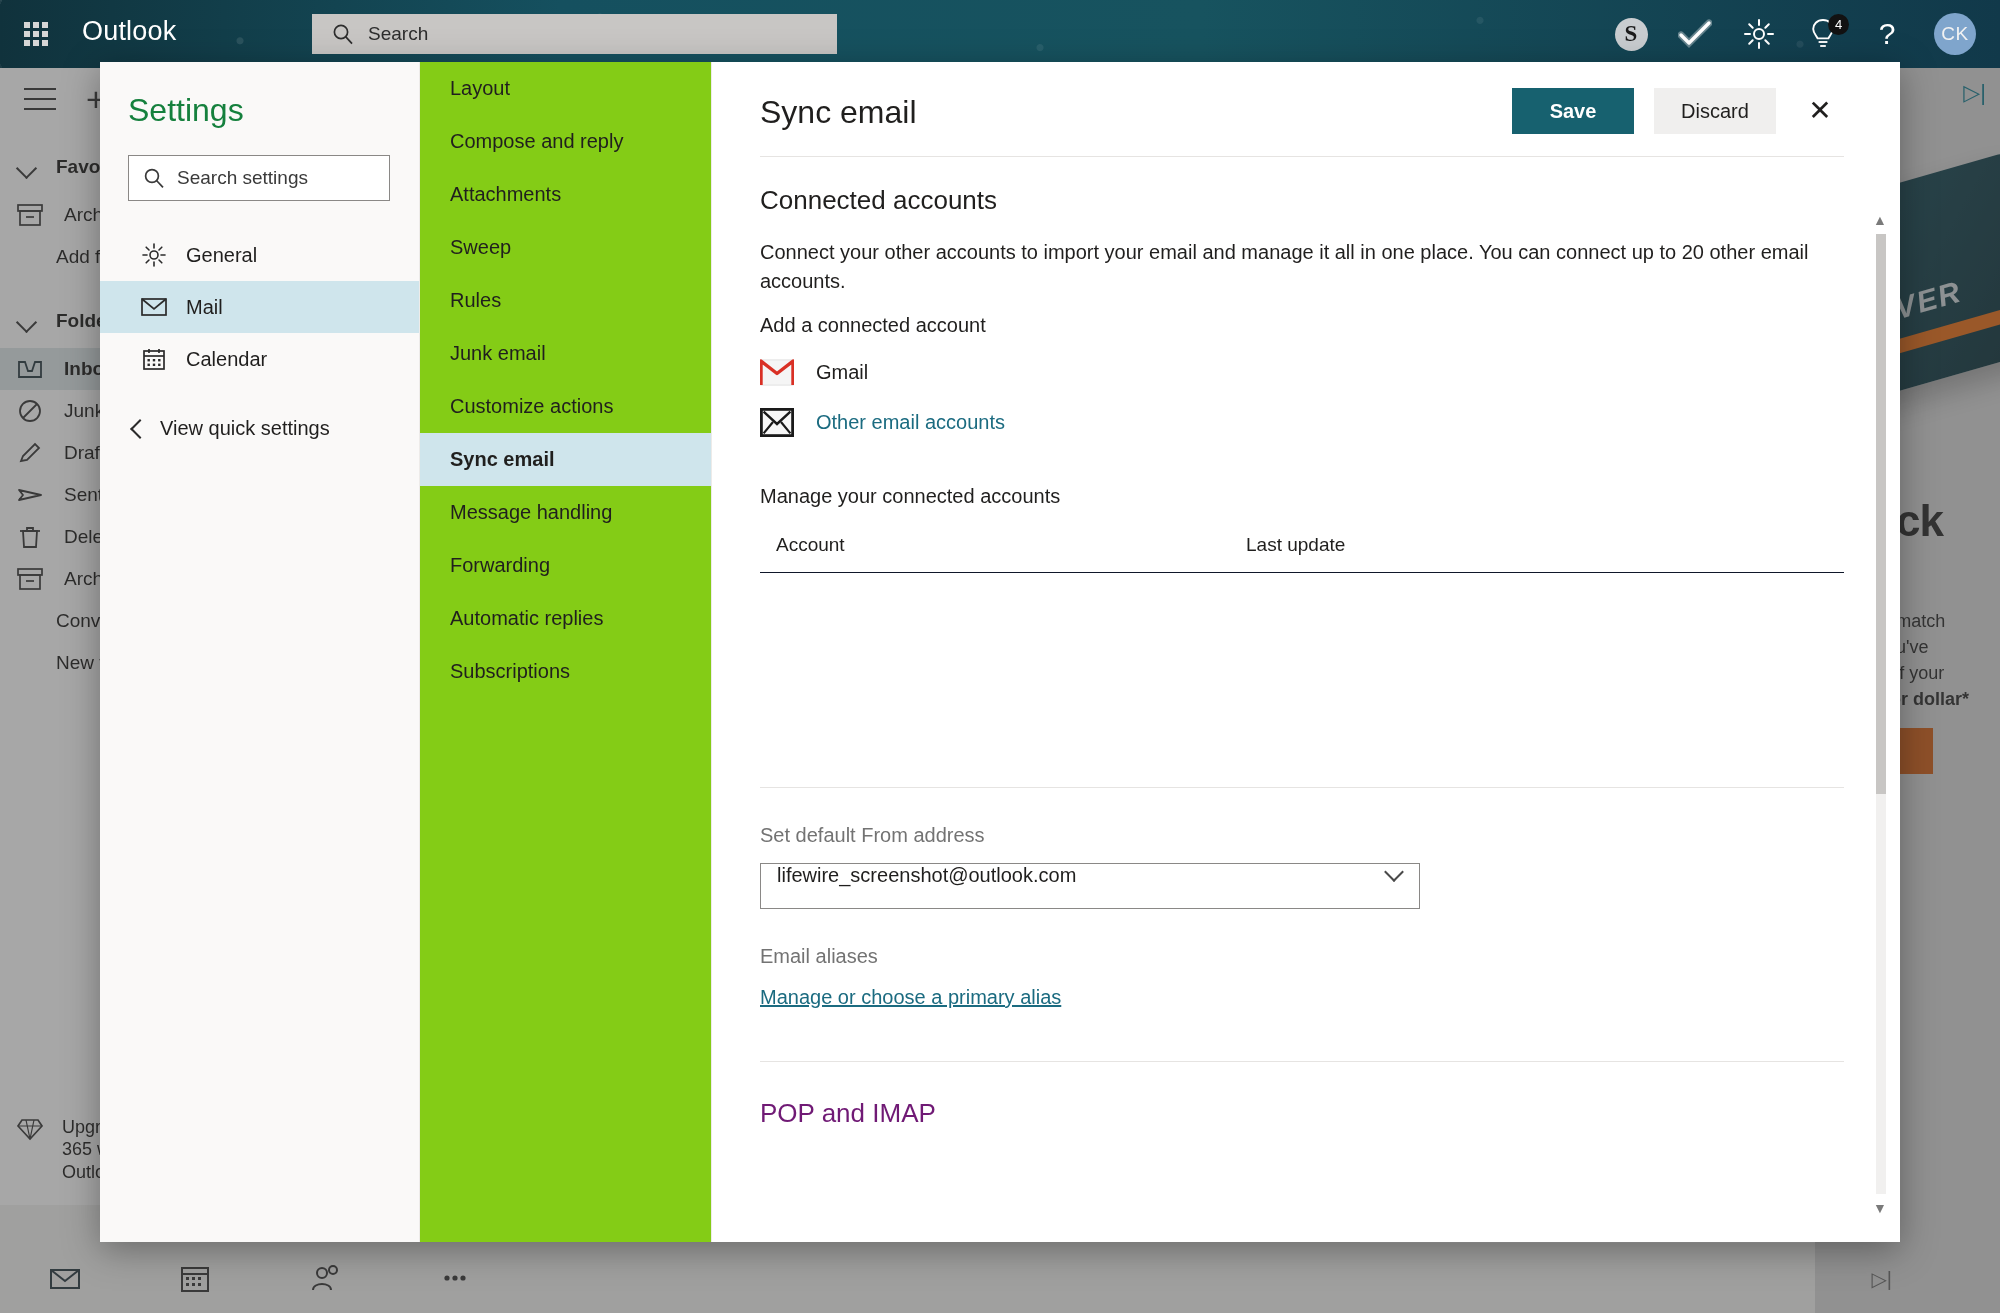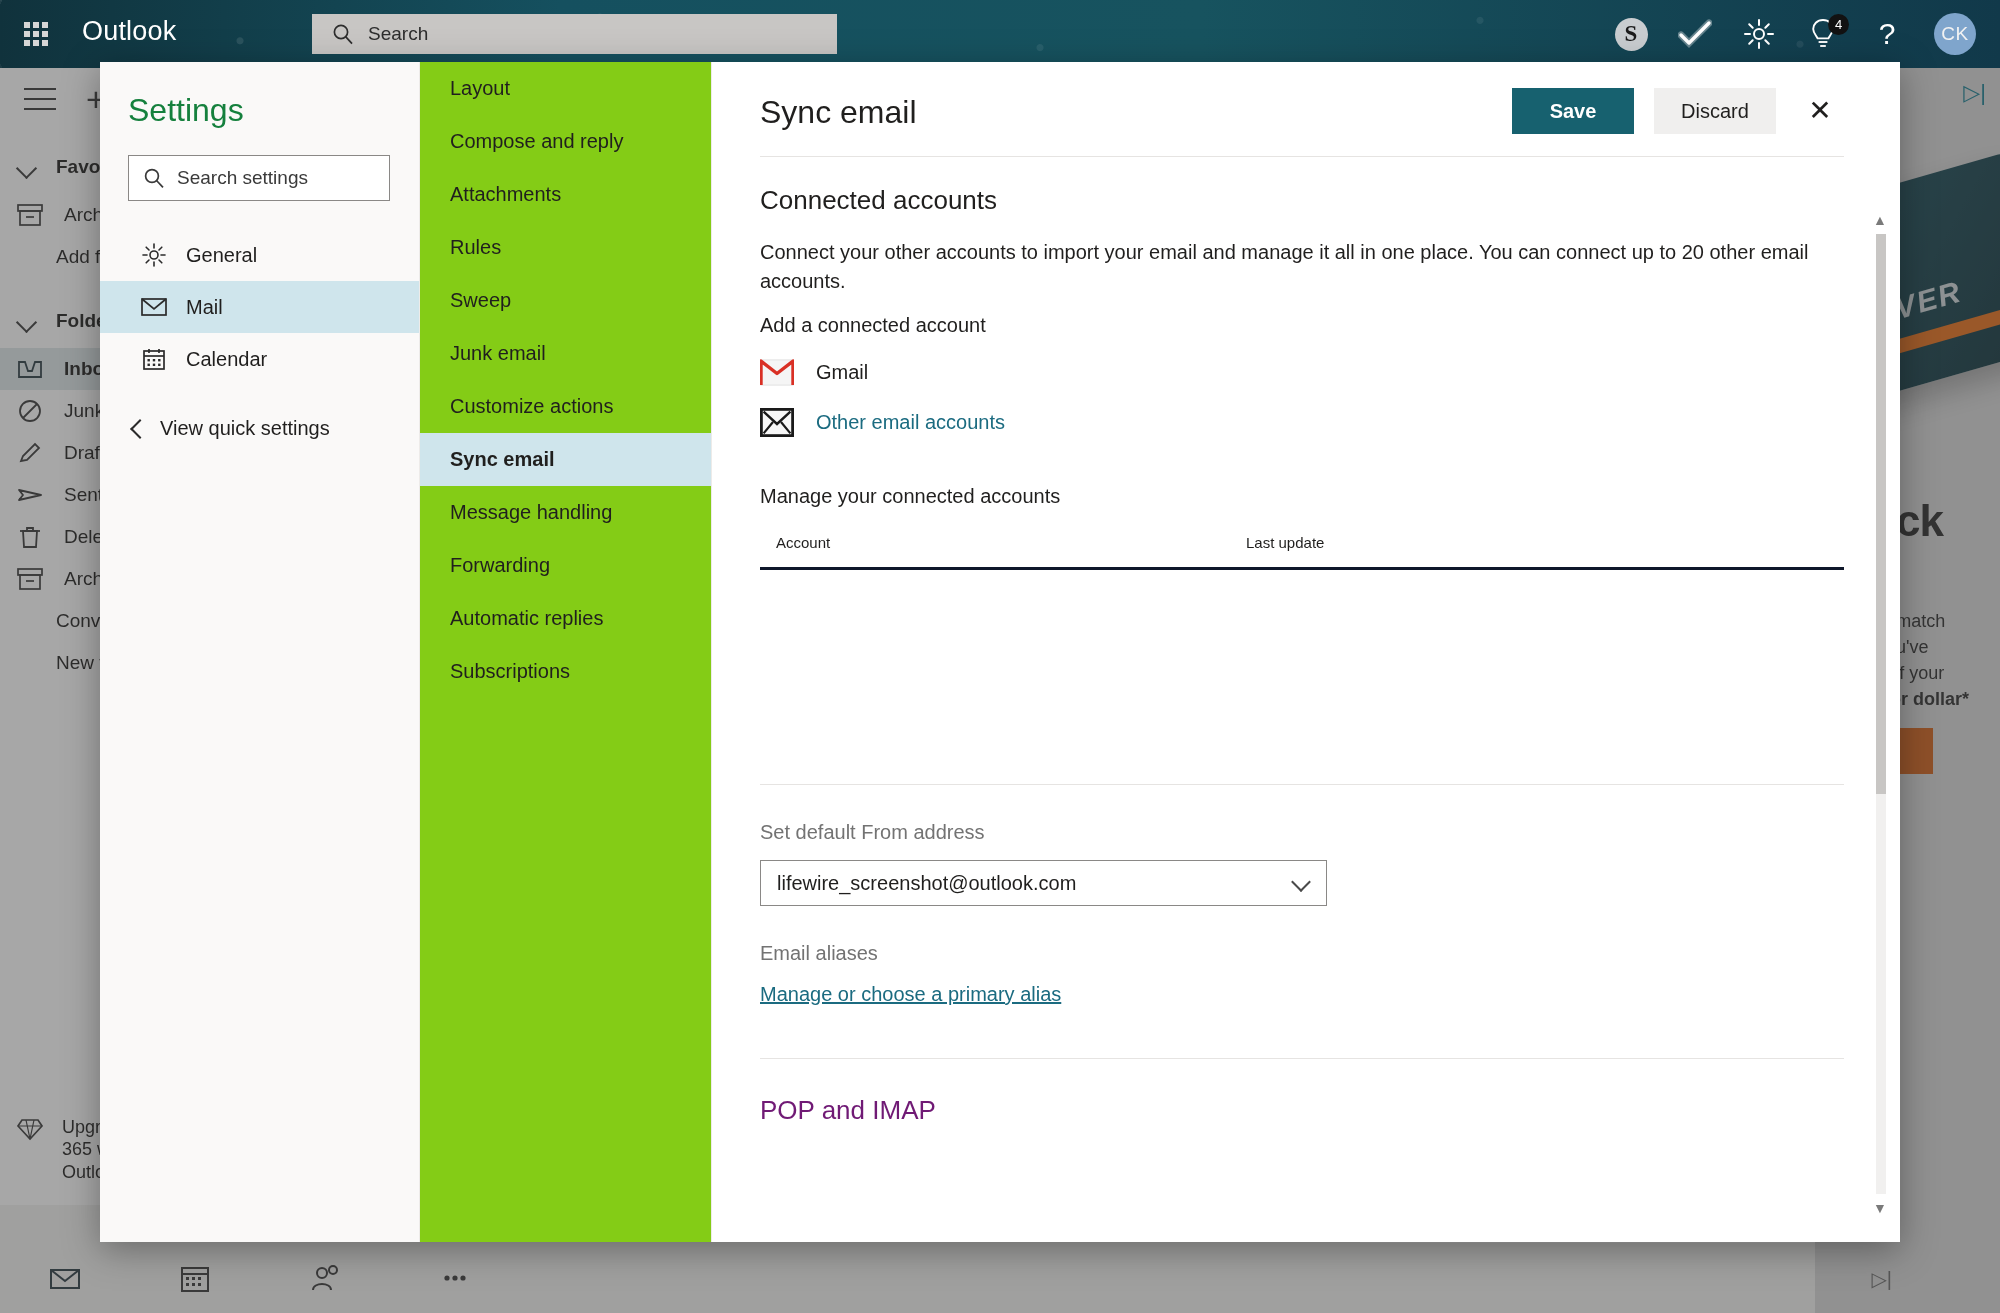--- a/index.html
+++ b/index.html
@@ -203,29 +203,29 @@
   .sec-title { font-size: 26px; color:#201f1e; margin-bottom: 22px; }
   .sec-p { font-size: 20px; color:#201f1e; line-height:1.45; max-width: 1090px; }
   .sub-label { font-size: 20px; color:#201f1e; margin-top: 18px; }
   .acct-row { display:flex; align-items:center; gap: 22px; margin-top: 22px; font-size: 20px; color:#201f1e; }
   .acct-row.link span { color:#1b6b80; }
   .gmail-ico { width: 34px; height: 27px; flex:none; }
   .env-ico { width: 34px; height: 29px; flex:none; }
   .mgr-label { font-size: 20px; color:#201f1e; margin-top: 48px; }
   .acct-table { margin-top: 26px; }
   .acct-table .thead {
-    display:flex; font-size: 15px; color:#201f1e; padding: 0 0 16px 16px;
-    border-bottom: 3px solid #0f172a;
+    display:flex; font-size: 19px; color:#201f1e; padding: 0 0 16px 16px;
+    border-bottom: 1px solid #0f172a;
   }
   .acct-table .th-account { width: 470px; }
   .rule { height:1px; background:#e6e4e2; margin-top: 214px; }
   .field-label { font-size: 20px; color:#737373; margin-top: 36px; }
   .select-box {
-    margin-top: 16px; width: 567px; height: 46px; border:1px solid #8a8886; background:#fff;
-    display:flex; align-items:center; justify-content:space-between; padding: 0 16px 0 16px;
+    margin-top: 16px; width: 660px; height: 46px; border:1px solid #8a8886; background:#fff;
+    display:flex; justify-content:space-between; padding: 0 16px 0 16px;
     font-size: 20px; color:#201f1e;
   }
   .select-chev { width:18px; height:18px; position:relative; }
   .select-chev::after {
     content:""; position:absolute; left:2px; top:1px; width:12px; height:12px;
     border-right:2px solid #4a4a4a; border-bottom:2px solid #4a4a4a; transform: rotate(45deg);
   }
   .link-txt { font-size: 20px; color:#1b6b80; margin-top: 18px; display:inline-block; }
   .rule2 { height:1px; background:#e6e4e2; margin-top: 52px; }
   .sec-title2 { font-size: 26px; color:#701a75; margin-top: 36px; }
@@ -555,24 +555,24 @@
     <div class="s-mid-item">
         <span>Layout</span>
       </div>
     <div class="s-mid-item">
         <span>Compose and reply</span>
       </div>
     <div class="s-mid-item">
         <span>Attachments</span>
       </div>
     <div class="s-mid-item">
+        <span>Sweep</span>
+      </div>
+    <div class="s-mid-item">
         <span>Rules</span>
-      </div>
-    <div class="s-mid-item">
-        <span>Sweep</span>
       </div>
     <div class="s-mid-item">
         <span>Junk email</span>
       </div>
     <div class="s-mid-item">
         <span>Customize actions</span>
       </div>
     <div class="s-mid-item sel">
         <span>Sync email</span>
       </div>

